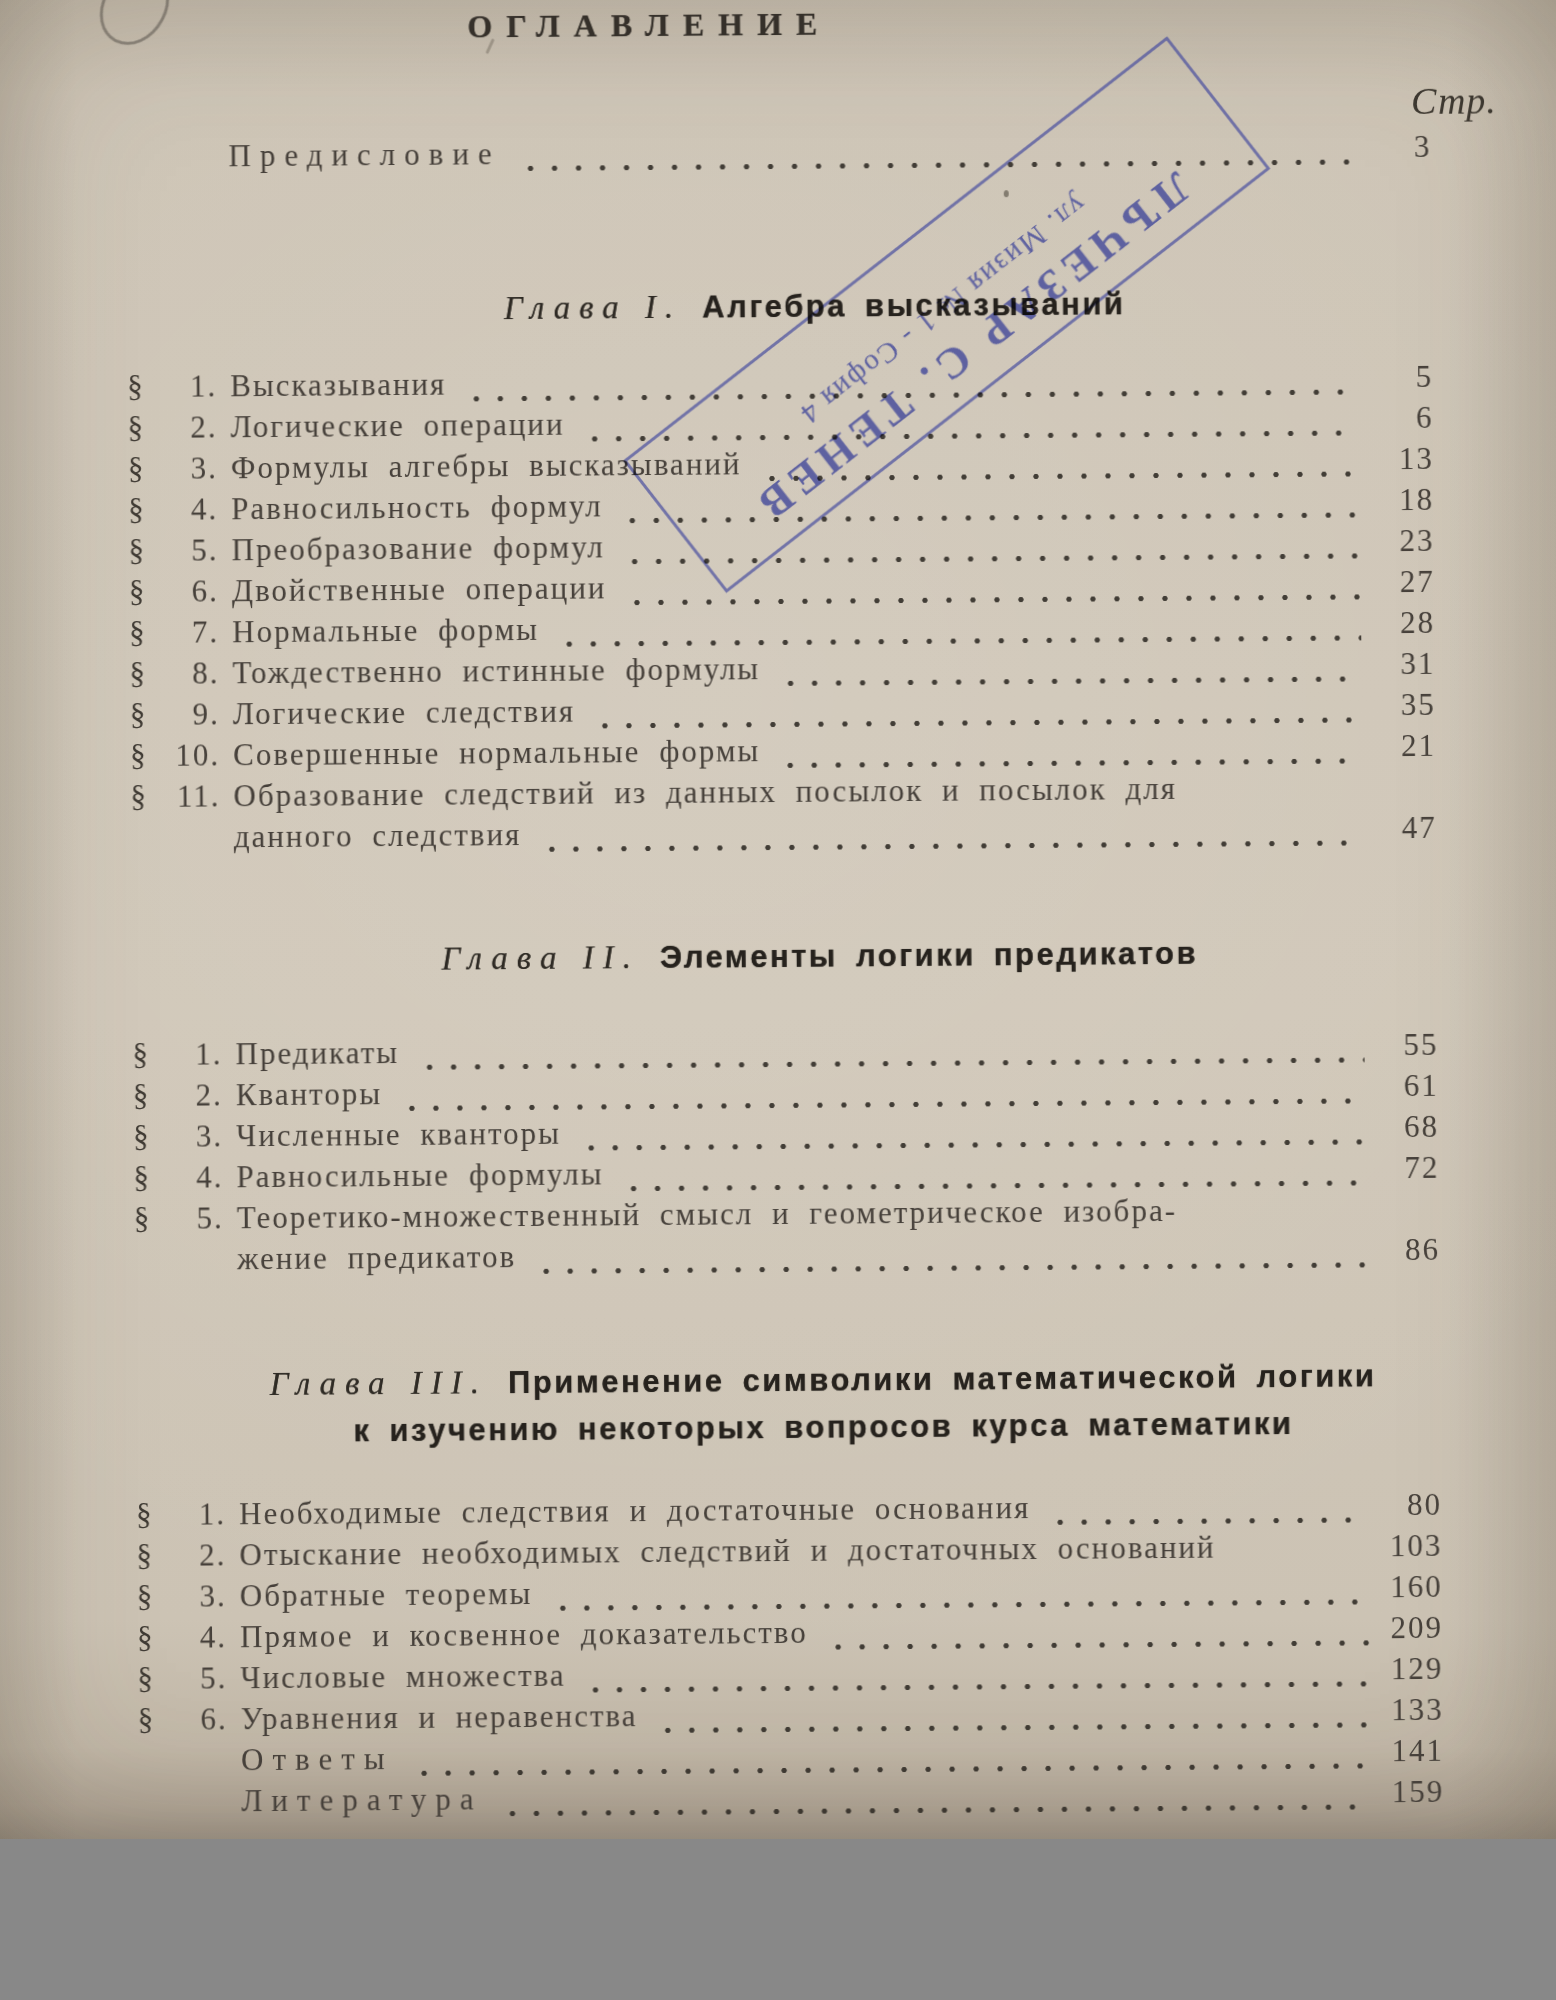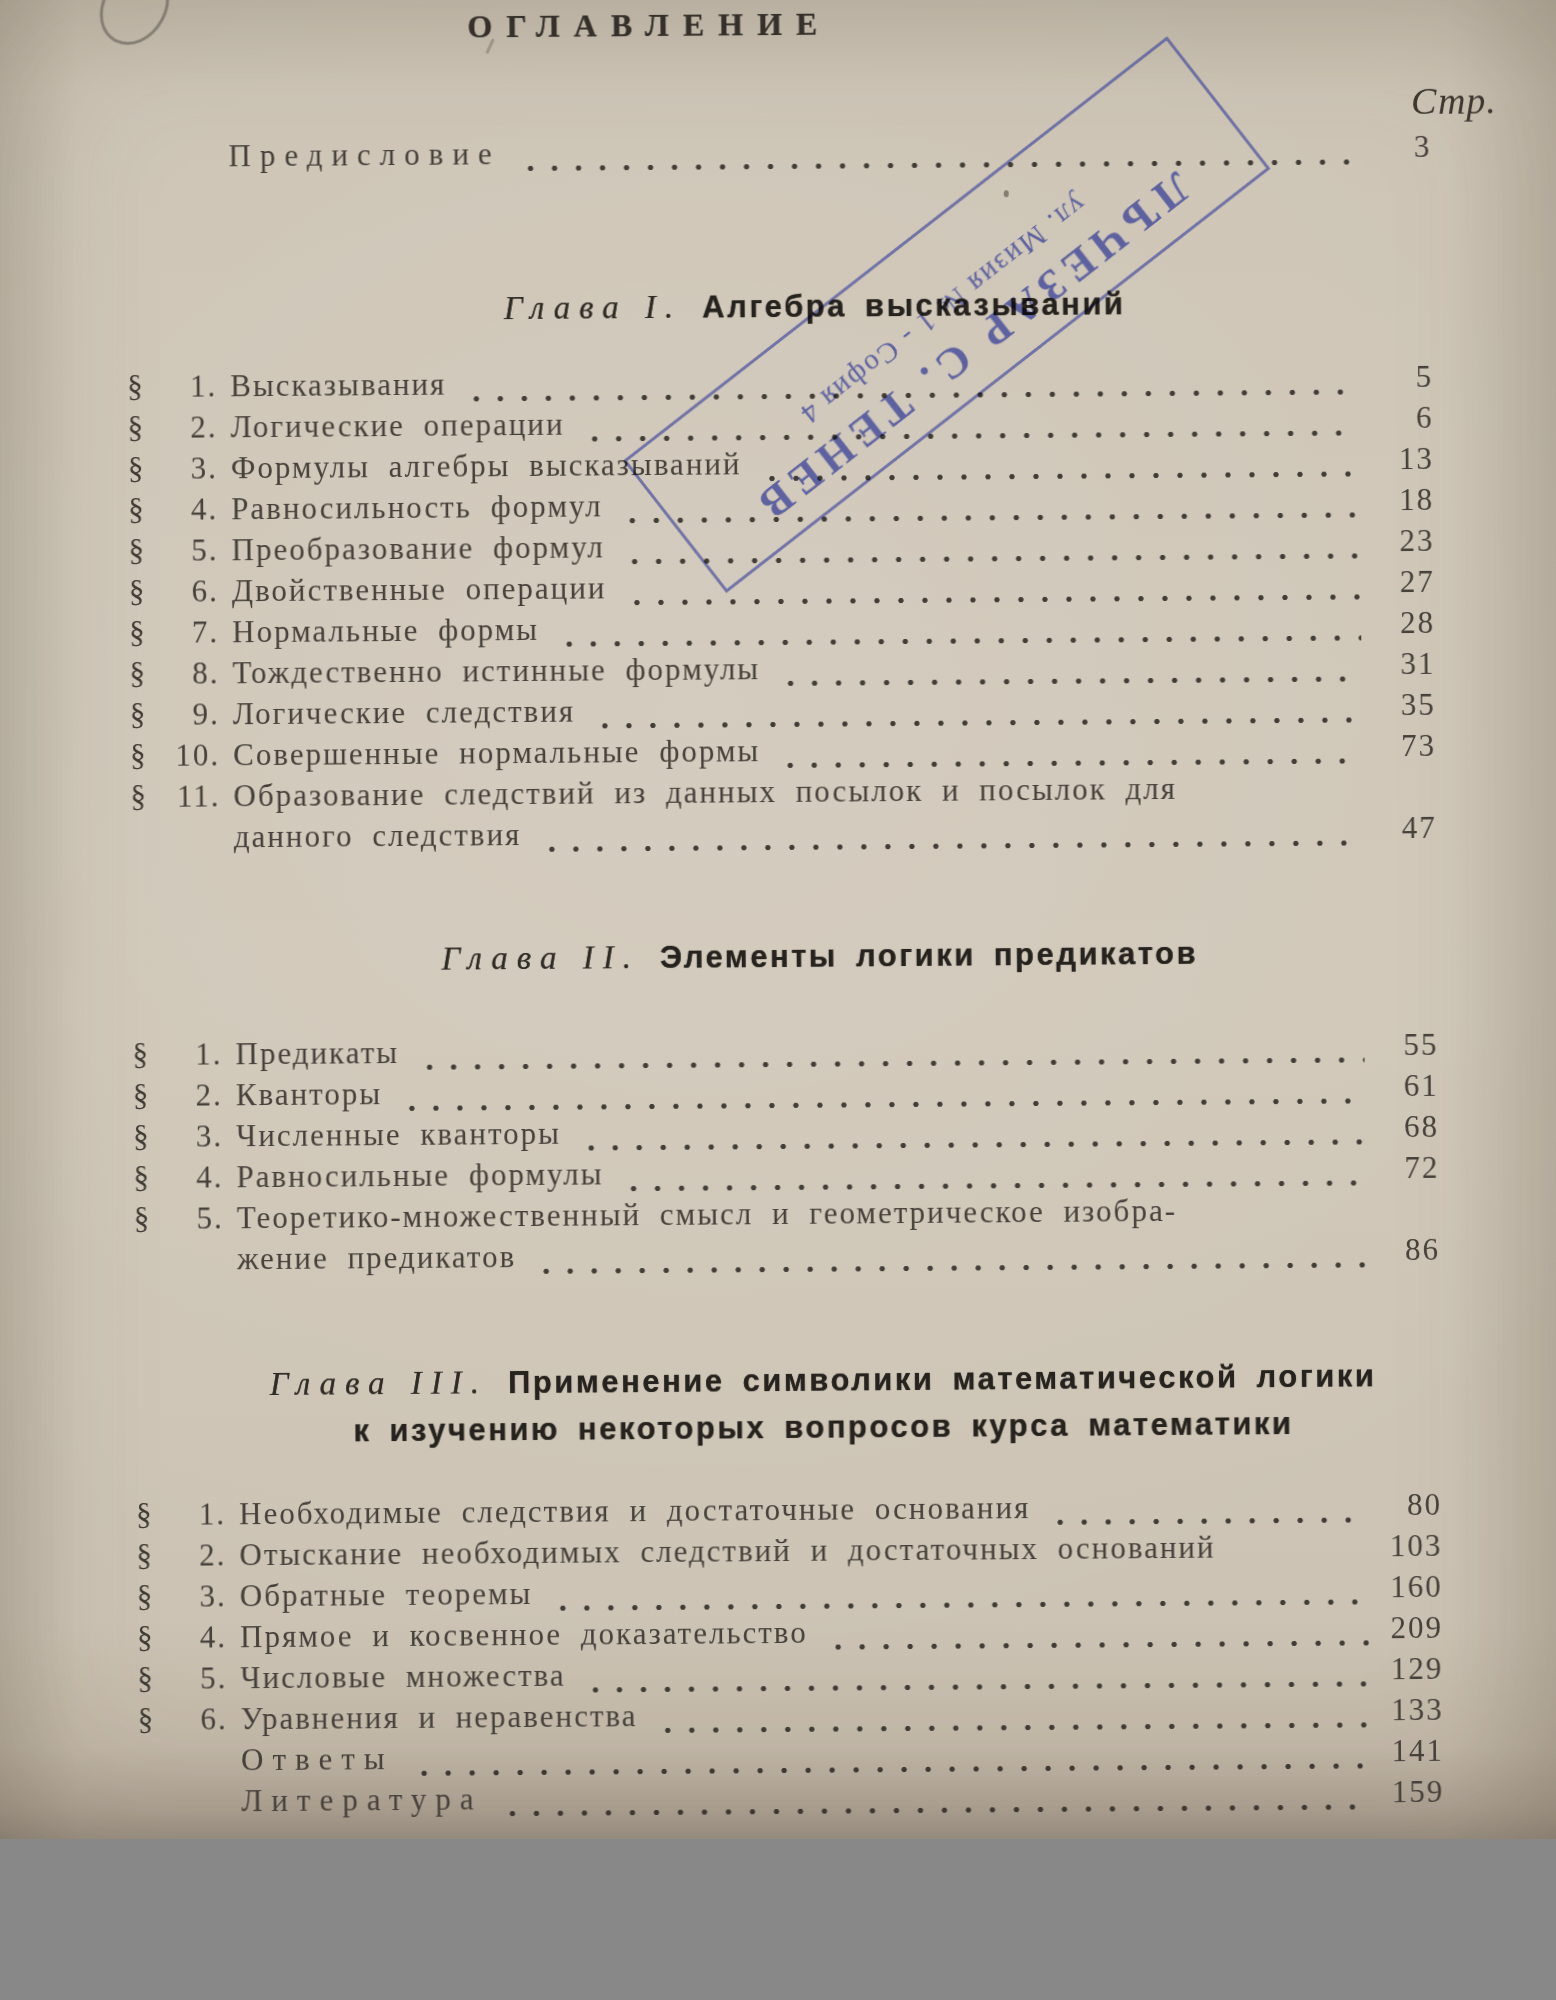--- a/index.html
+++ b/index.html
@@ -166,21 +166,21 @@
           <span class="num">9.</span>
           <span class="txt">Логические следствия</span>
           <span class="leader"></span>
           <span class="pg">35</span>
         </div>
         <div class="row">
           <span class="para">§</span>
           <span class="num">10.</span>
           <span class="txt">Совершенные нормальные формы</span>
           <span class="leader"></span>
-          <span class="pg">73</span>
+          <span class="pg">21</span>
         </div>
         <div class="row noleader">
           <span class="para">§</span>
           <span class="num">11.</span>
           <span class="txt">Образование следствий из данных посылок и посылок для</span>
           <span class="leader"></span>
           <span class="pg"></span>
         </div>
         <div class="row">
           <span class="para"></span>

